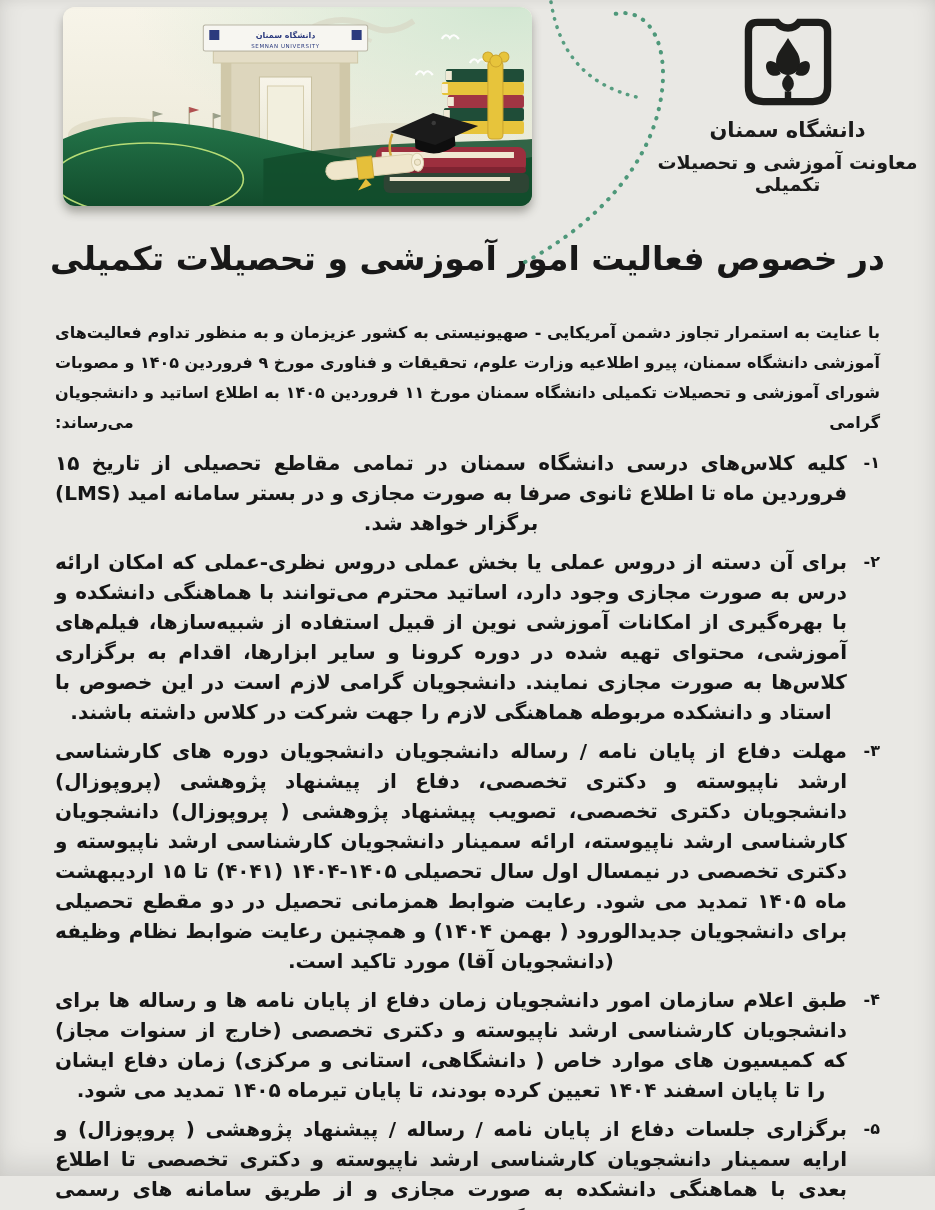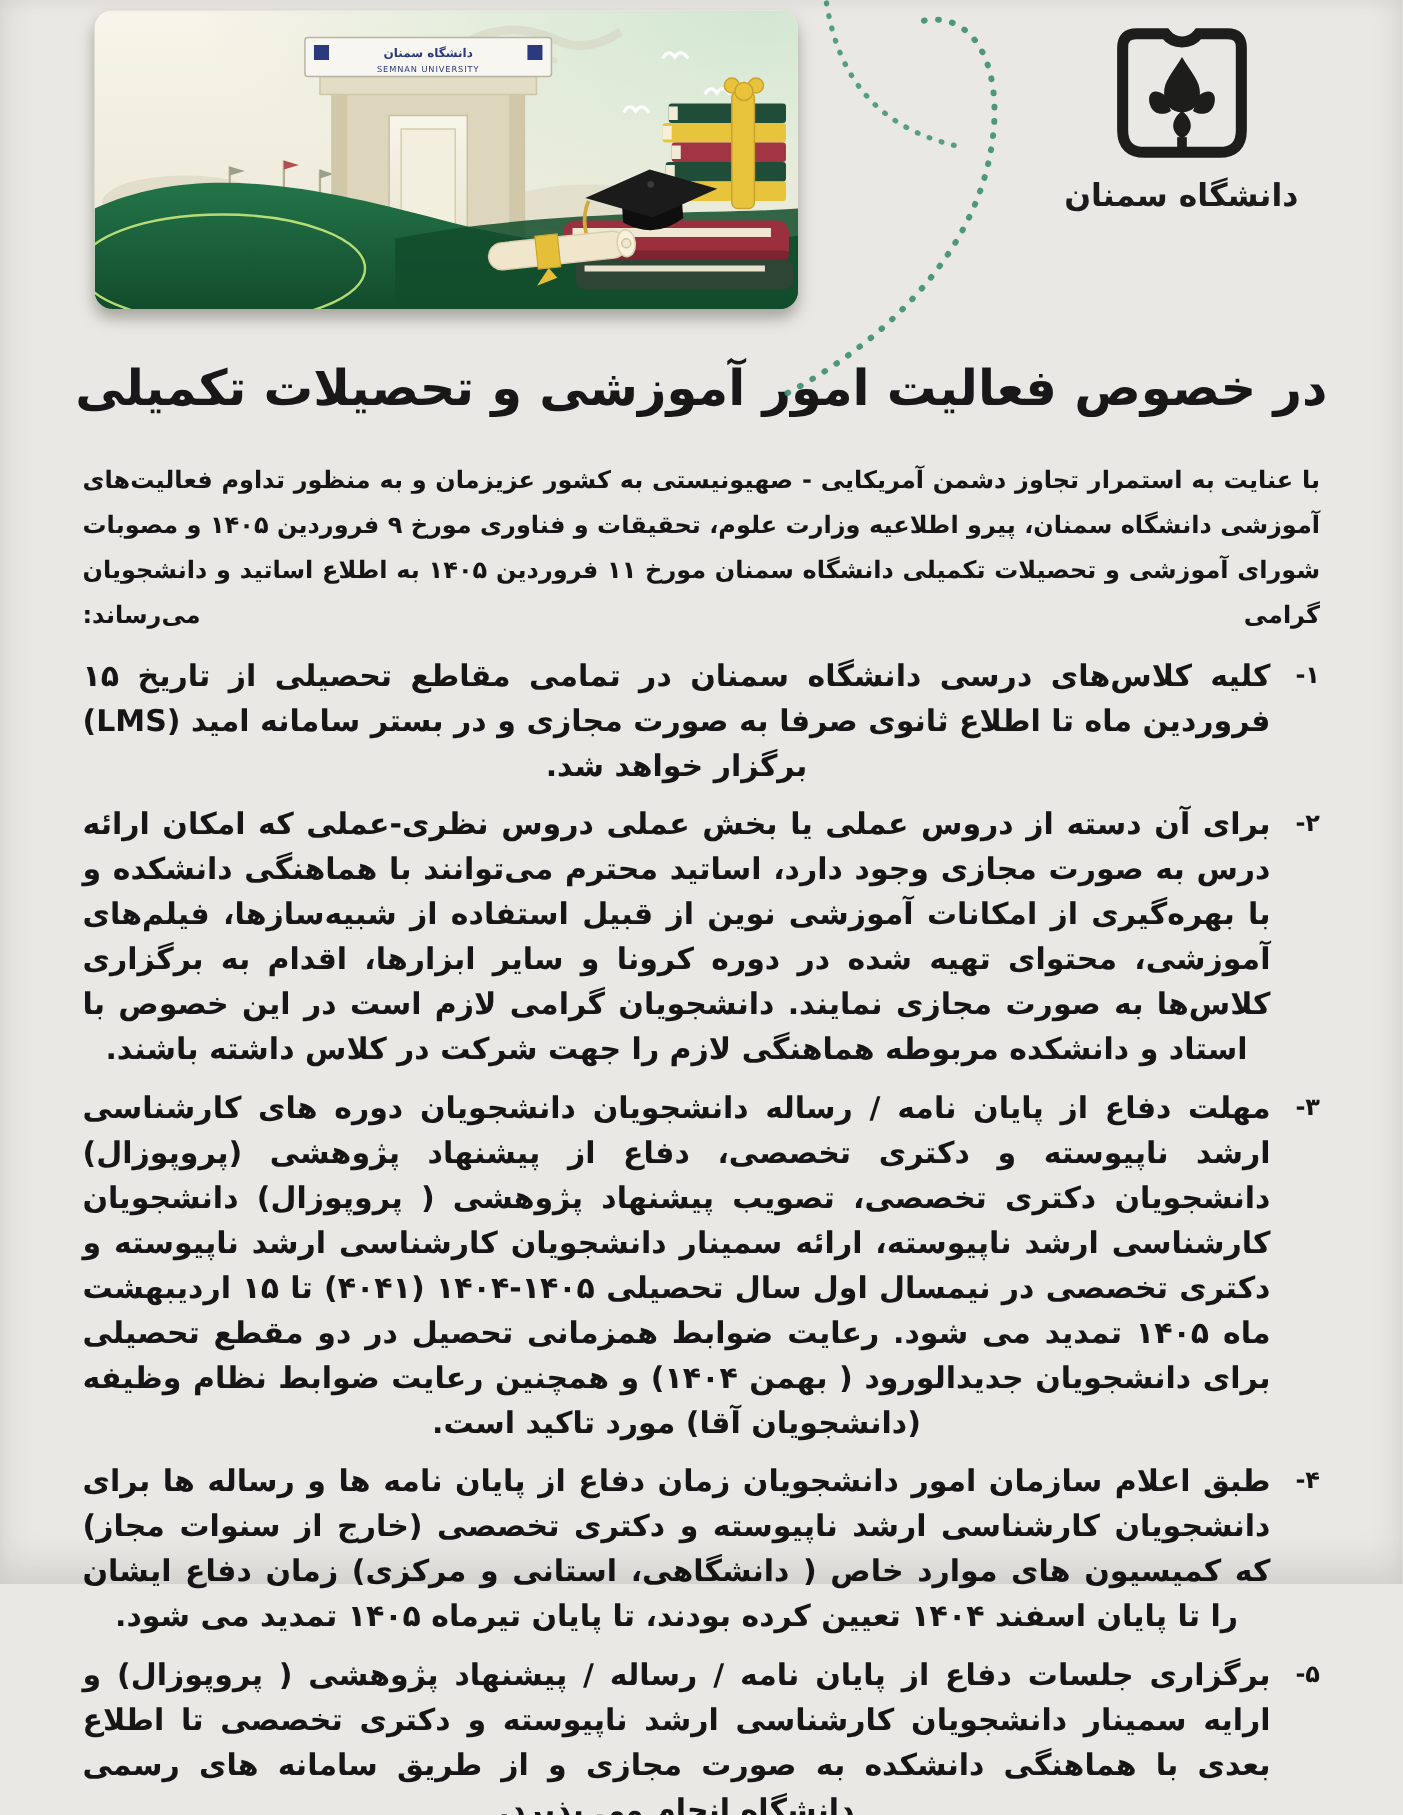--- a/index.html
+++ b/index.html
@@ -1,20 +1,20 @@
 <!DOCTYPE html>
 <html lang="fa" dir="rtl"><head>
 <meta charset="utf-8">
 <style>
   html,body{margin:0;padding:0;}
   body{
     width:935px;height:1210px;background:#e9e8e4;overflow:hidden;
     font-family:"DejaVu Sans", sans-serif;color:#161616;
   }
-  .page{position:relative;width:935px;height:1056px;direction:rtl;}
+  .page{position:relative;width:935px;height:1176px;direction:rtl;}
   .page::after{content:"";position:absolute;inset:0;pointer-events:none;
     box-shadow:inset 0 -12px 24px rgba(0,0,0,.10), inset 0 3px 10px rgba(0,0,0,.04);}
   
   .header{position:relative;height:212px;}
   .illus-card{
     position:absolute;top:7px;right:403px;left:63px;height:199px;
     border-radius:12px;overflow:hidden;
     box-shadow:0 6px 10px rgba(60,60,50,.40);
     background:#f2efe2;
   }
@@ -24,21 +24,21 @@
   .logo-block svg{width:92px;height:92px;}
   .logo-university{font-size:21px;font-weight:700;margin-top:6px;color:#1b1b1b;}
   .logo-department{font-size:19px;font-weight:700;margin-top:9px;color:#1b1b1b;}
   
   .title{margin:12px 0 0;text-align:center;font-weight:700;color:#181818;}
   .title .t1{display:block;font-size:33px;line-height:76px;}
   .title .t2{display:block;font-size:33px;line-height:70px;}
   
   .content{padding:0 55px;}
   .intro{
-    margin:11px 0 6px;font-size:16px;line-height:30px;font-weight:700;
+    margin:24px 0 6px;font-size:16px;line-height:30px;font-weight:700;
     text-align:justify;text-align-last:justify;
   }
   .items{margin-top:10px;}
   .item{display:flex;gap:7px;margin-bottom:9px;}
   .item .num{flex:0 0 auto;min-width:26px;font-weight:700;font-size:16px;line-height:30px;}
   .item .txt{
     margin:0;flex:1;font-size:20px;line-height:30px;font-weight:700;
     text-align:justify;text-align-last:center;
   }
 </style>
@@ -171,20 +171,21 @@
     <div class="logo-block">
       <svg viewBox="0 0 100 100">
         <path d="M17,7 H38 C44,15 56,15 62,7 H83 Q93,7 93,17 V77 Q93,93 77,93 H23 Q7,93 7,77 V17 Q7,7 17,7 Z" fill="none" stroke="#1d1d1b" stroke-width="8"></path>
         <path d="M50,24 C43,36 37,41 37,50 C37,59 43,64 50,64 C57,64 63,59 63,50 C63,41 57,36 50,24 Z" fill="#1d1d1b"></path>
         <path d="M38,52 C29,45 24,51 27,59 C29,65 36,67 42,63 Z" fill="#1d1d1b"></path>
         <path d="M62,52 C71,45 76,51 73,59 C71,65 64,67 58,63 Z" fill="#1d1d1b"></path>
         <path d="M50,63 C42,69 41,78 50,83 C59,78 58,69 50,63 Z" fill="#1d1d1b"></path>
         <rect x="46.5" y="82" width="7" height="10" fill="#1d1d1b"></rect>
       </svg>
       <div class="logo-university">دانشگاه سمنان</div>
+      <div class="logo-department">معاونت آموزشی و تحصیلات تکمیلی</div>
     </div>
   </div>
 
   <h1 class="title">
     <span class="t2">در خصوص فعالیت امور آموزشی و تحصیلات تکمیلی</span>
   </h1>
 
   <div class="content">
     <p class="intro">با عنایت به استمرار تجاوز دشمن آمریکایی - صهیونیستی به کشور عزیزمان و به منظور تداوم فعالیت‌های آموزشی دانشگاه سمنان، پیرو اطلاعیه وزارت علوم، تحقیقات و فناوری مورخ ۹ فروردین ۱۴۰۵ و مصوبات شورای آموزشی و تحصیلات تکمیلی دانشگاه سمنان مورخ ۱۱ فروردین ۱۴۰۵ به اطلاع اساتید و دانشجویان گرامی می‌رساند:</p>
 

